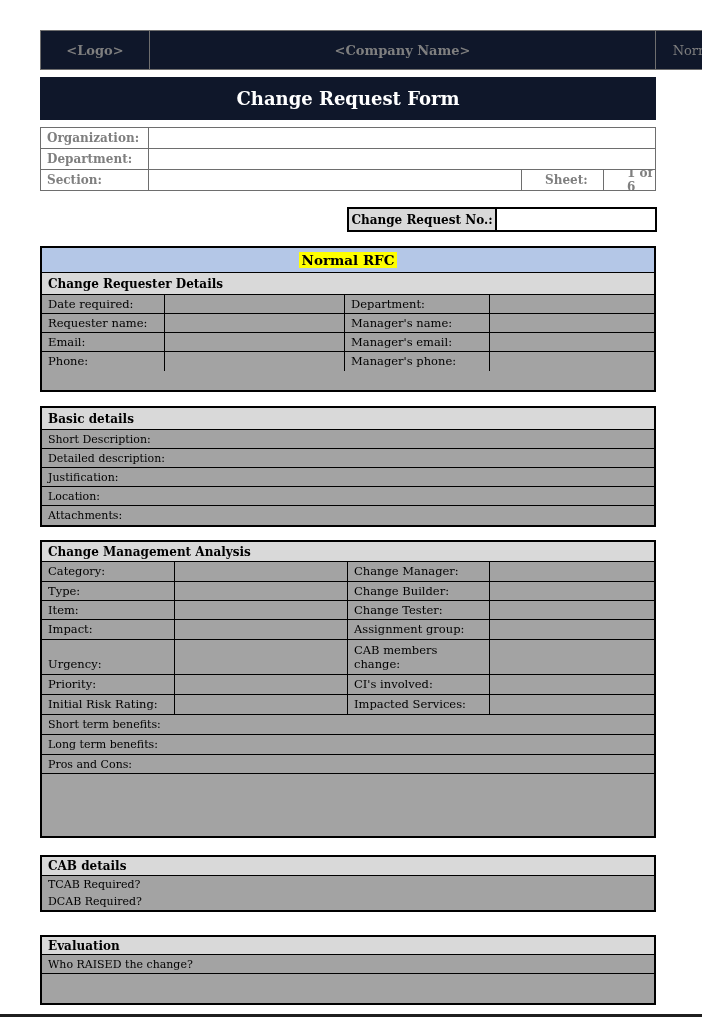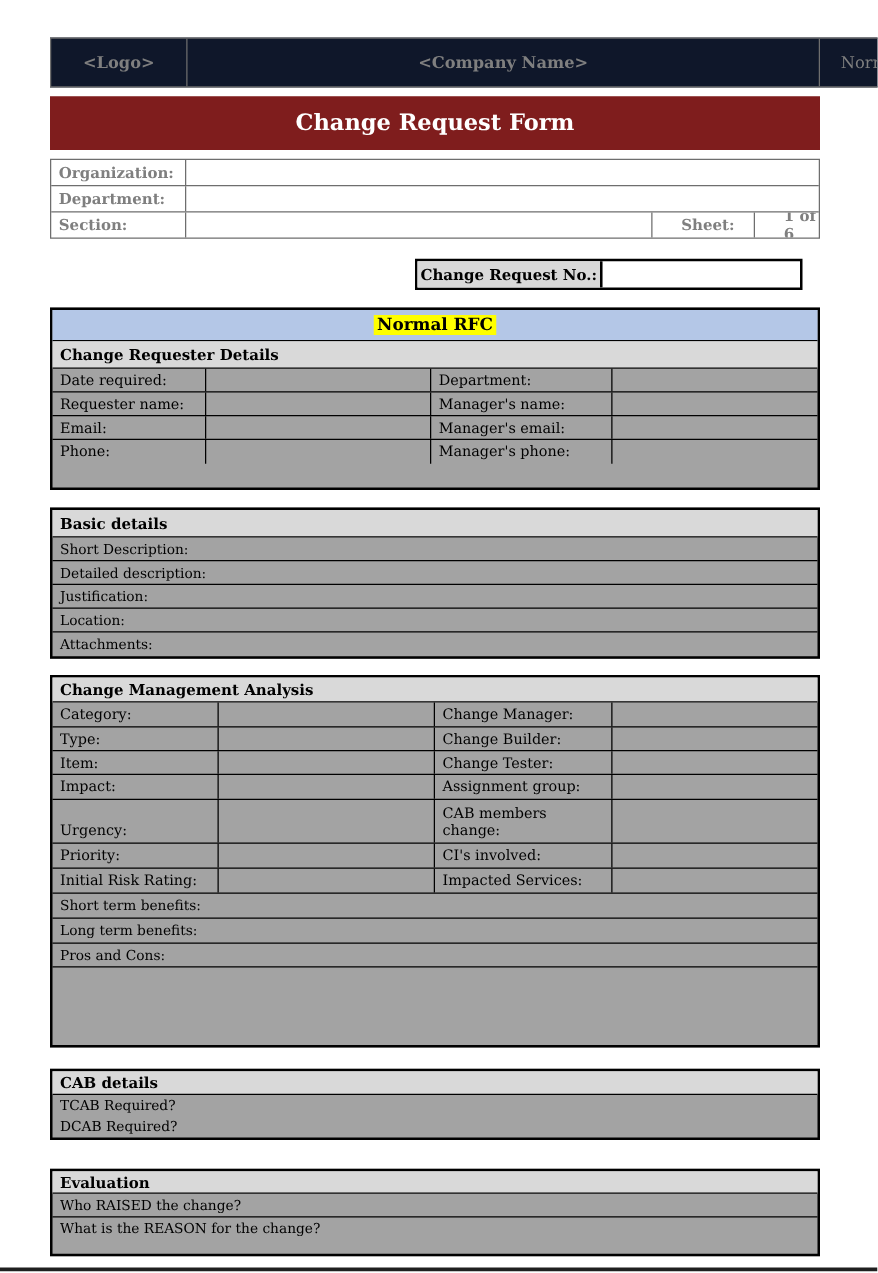--- a/index.html
+++ b/index.html
@@ -10,37 +10,37 @@
 
   
   #hdr { left:40px; top:30px; width:700px; height:40px; border:1px solid #6e6e6e;
          display:grid; grid-template-columns:109px 1fr 83px; background:#0f172a; }
   #hdr .hcell { display:flex; align-items:center; justify-content:center;
                 color:#7f7f7f; font-size:13px; border-right:1px solid #6e6e6e; }
   #hdr .hcell.bold { font-weight:bold; }
   #hdr .hcell:last-child { border-right:none; }
 
   
-  #banner { left:40px; top:77px; width:616px; height:43px; background:#7f1d1d;
+  #banner { left:40px; top:77px; width:616px; height:43px; background:#0f172a;
             color:#fff; font-weight:bold; font-size:18px;
             display:flex; align-items:center; justify-content:center; }
 
   
   #org { left:40px; top:127px; width:616px; height:64px; border:1px solid #6e6e6e; }
   #org .orow { display:grid; height:21px; border-bottom:1px solid #6e6e6e;gap:17px; }
   #org .orow:last-child { height:20px; border-bottom:none; }
   #org .orow.two { grid-template-columns:108px 1fr; }
   #org .orow.four { grid-template-columns:108px 356px 65px 1fr; }
   #org .ocell { display:flex; align-items:center; padding-left:6px;
                 border-right:1px solid #6e6e6e; overflow:hidden; }
   #org .ocell:last-child { border-right:none; }
   #org .olbl { color:#7f7f7f; font-weight:bold; font-size:12px; }
 
   
-  #crn { left:332px; top:207px; width:310px; height:25px; border:2px solid #000;
+  #crn { left:347px; top:207px; width:310px; height:25px; border:2px solid #000;
          display:grid; grid-template-columns:148px 1fr; }
   #crn .lblc { background:#d9d9d9; border-right:2px solid #000; display:flex;
                align-items:center; justify-content:center; font-weight:bold; font-size:12px; }
 
   
   .tbl { left:40px; width:616px; border:2px solid #000; background:#a3a3a3; }
   .sechead { background:#d9d9d9; border-bottom:1px solid #000; display:flex;
              align-items:center; padding-left:6px; font-weight:bold; font-size:12px; }
   .frow { border-bottom:1px solid #000; display:flex; align-items:center;
           padding-left:6px; font-size:11px;gap:22px; }
@@ -294,18 +294,17 @@
     </div>
 </div>
 
 <div id="eval" class="abs tbl">
   <div class="sechead">Evaluation</div>
   <div class="frow r1">
       <span>Who RAISED the change?</span>
       <span class="fill"></span>
     </div>
   <div class="frow r2">
-      <span>What is the REASON for the change?</span>
       <span class="fill"></span>
     </div>
 </div>
 
 <div id="pgedge" class="abs"></div>
 
 </body></html>

